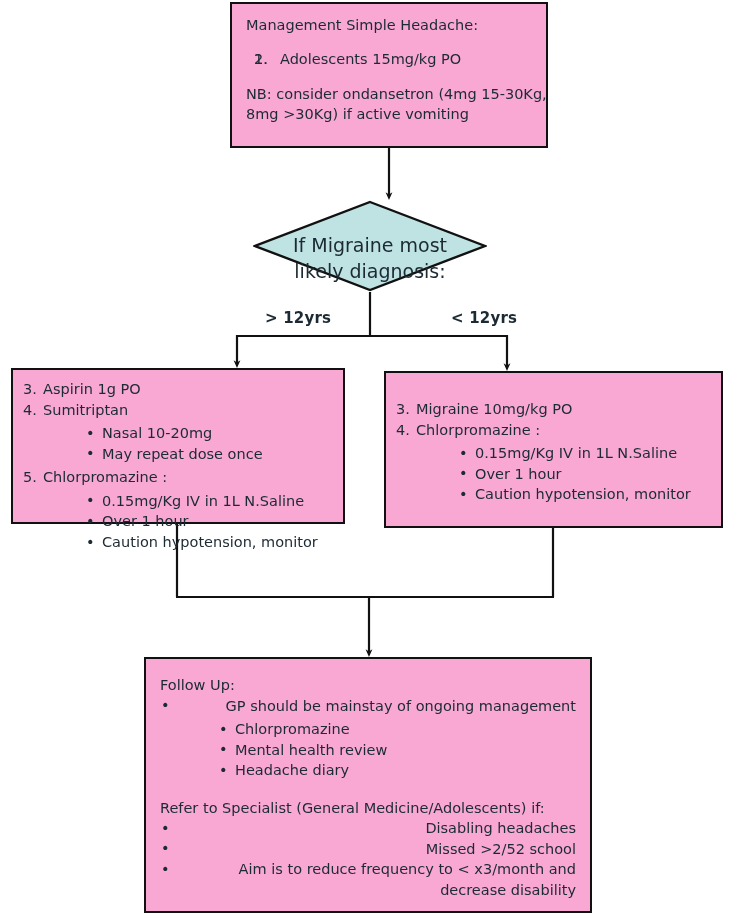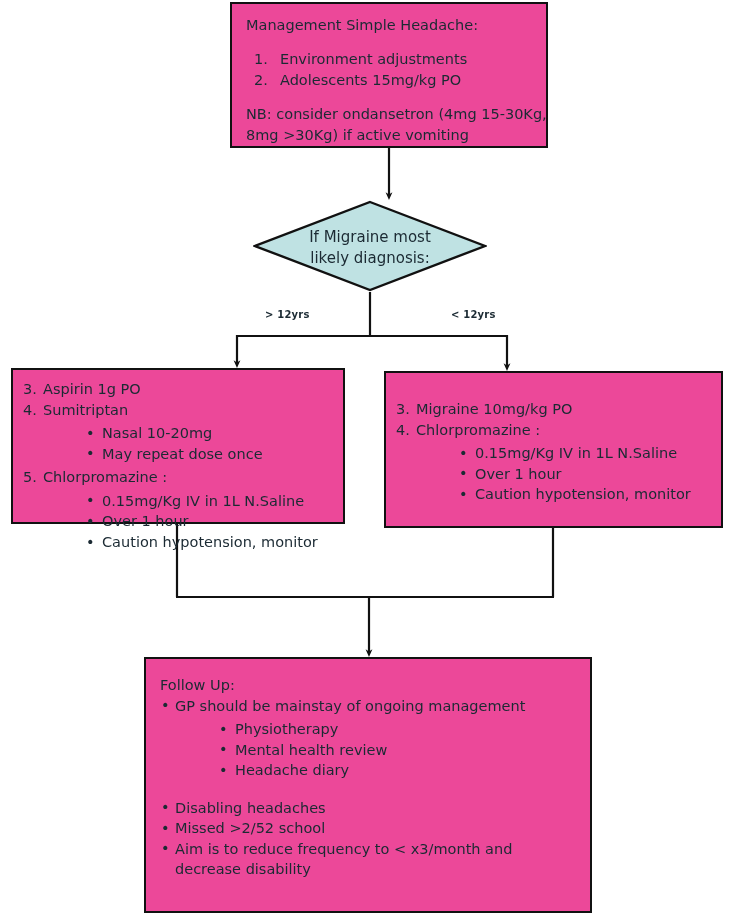--- a/index.html
+++ b/index.html
@@ -24,21 +24,21 @@
   #connectors {
     position: absolute;
     left: 0; top: 0;
     width: 734px;
     height: 923px;
     pointer-events: none;
   }
 
   .node {
     position: absolute;
-    background: #ec4899;
+    background: #f9a8d4;
     border: 2px solid #111111;
     box-sizing: border-box;
   }
   .node-inner {
     padding: 10px 12px;
     font-size: 14.5px;
     line-height: 1.42;
   }
 
   
@@ -56,36 +56,36 @@
     height: 92px;
   }
   #diamond-migraine .dia-svg {
     position: absolute;
     left: 0; top: 0;
     width: 234px;
     height: 92px;
   }
   #diamond-migraine .dia-text {
     position: absolute;
-    left: 0; top: 2px;
+    left: 0; top: 12px;
     width: 234px;
     height: 92px;
     display: flex;
     flex-direction: column;
     align-items: center;
     justify-content: center;
-    font-size: 15px;
+    font-size: 19px;
     line-height: 1.38;
     text-align: center;
   }
 
   
   .branch-label {
     position: absolute;
-    font-size: 10px;
+    font-size: 15px;
     font-weight: bold;
     letter-spacing: 0.2px;
     white-space: nowrap;
   }
   #label-over-12 { left: 265px; top: 309px; }
   #label-under-12 { left: 406px; top: 309px; margin-left: 45px; }
 
   
   .title-line { white-space: nowrap; }
   .blank-line { height: 0.95em; }
@@ -108,20 +108,21 @@
 
   ul.tight {
     margin: 0;
     padding: 0;
     list-style: none;
   }
   ul.tight > li {
     position: relative;
     padding-left: 15px;
     white-space: nowrap;
+    text-align: right;
   }
   ul.tight > li::before {
     content: "\2022";
     position: absolute;
     left: 1px;
     top: -0.5px;
   }
   ul.tight > li.wrap {
     white-space: normal;
   }
@@ -189,21 +190,20 @@
     <line x1="369" y1="597" x2="369" y2="653" stroke="#111111" stroke-width="2.2" marker-end="url(#arrowhead)"></line>
   </svg>
 
   <div class="node" id="box-simple-headache">
     <div class="node-inner">
       <div class="title-line">Management Simple Headache:</div>
       <div class="blank-line"></div>
       <ol class="num-list">
         <li>
           <span class="num">1.</span>
-          <span>Environment adjustments</span>
         </li>
         <li>
           <span class="num">2.</span>
           <span>Adolescents 15mg/kg PO</span>
         </li>
       </ol>
       <div class="blank-line"></div>
       <div class="title-line">NB: consider ondansetron (4mg 15-30Kg,</div>
       <div class="title-line">8mg  &gt;30Kg) if active vomiting</div>
     </div>
@@ -266,25 +266,26 @@
     </div>
   </div>
 
   <div class="node" id="box-follow-up">
     <div class="node-inner">
       <div class="title-line">Follow Up:</div>
       <ul class="tight">
         <li>GP should be mainstay of ongoing management</li>
       </ul>
       <ul class="sub-bullets">
-        <li>Physiotherapy</li>
+        <li>Chlorpromazine</li>
         <li>Mental health review</li>
         <li>Headache diary</li>
       </ul>
       <div class="blank-line"></div>
+      <div class="title-line">Refer to Specialist (General Medicine/Adolescents) if:</div>
       <ul class="tight">
         <li>Disabling headaches</li>
         <li>Missed &gt;2/52 school</li>
         <li class="wrap">Aim is to reduce frequency to &lt; x3/month and decrease disability</li>
       </ul>
     </div>
   </div>
 
 </div>
 

